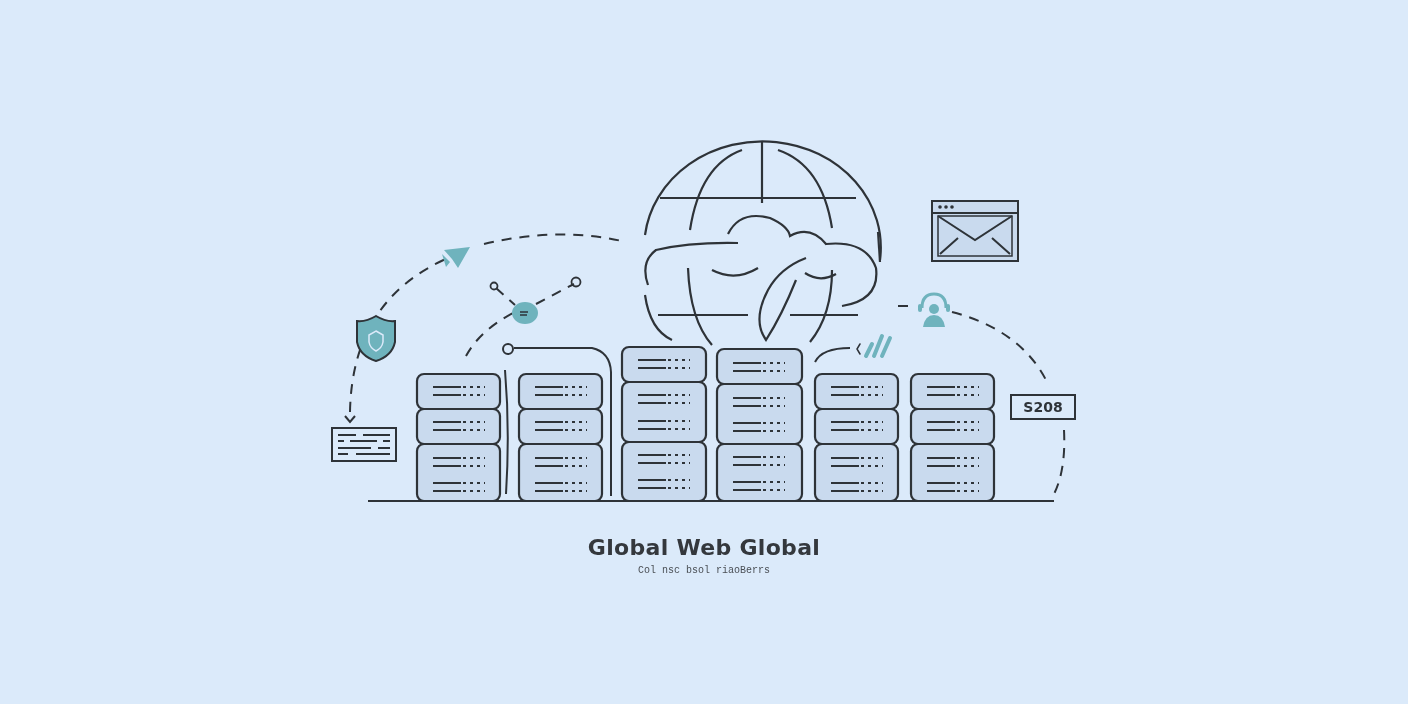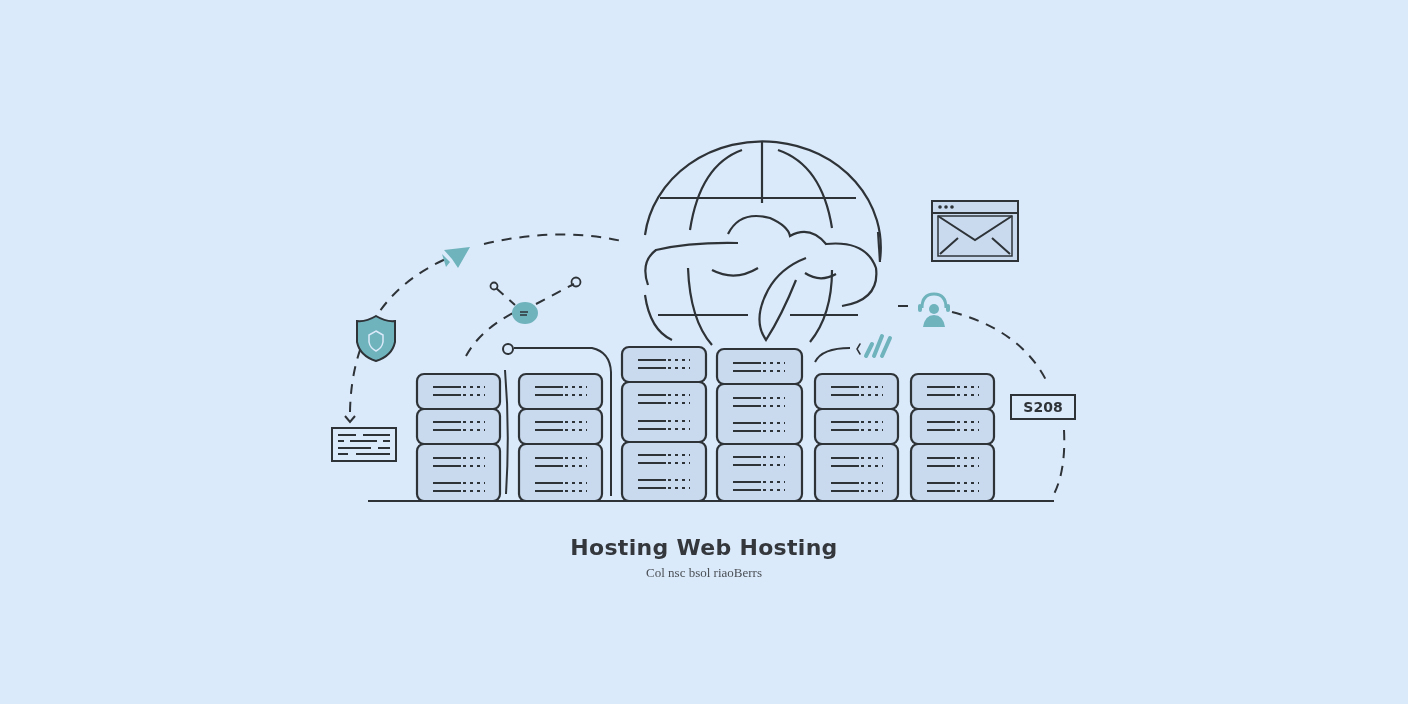--- a/index.html
+++ b/index.html
@@ -1,19 +1,19 @@
 <!DOCTYPE html>
 <html><head>
 <meta charset="utf-8">
 <style>
   html, body { margin:0; padding:0; }
   body { width:1408px; height:704px; background:#dbeafa; overflow:hidden; position:relative; font-family:"Liberation Sans", sans-serif; }
   .scene { position:absolute; left:0; top:0; width:1408px; height:704px; }
   .title { position:absolute; left:0; width:1408px; top:535px; text-align:center; font-size:22px; font-weight:bold; color:#34383d; letter-spacing:0.3px; font-family:"DejaVu Sans", sans-serif; }
-  .subtitle { position:absolute; left:0; width:1408px; top:565px; text-align:center; font-size:13px; color:#4a4f55; font-family:Liberation Serif, serif; }
+  .subtitle { position:absolute; left:0; width:1408px; top:565px; text-align:center; font-size:10px; color:#4a4f55; font-family:Liberation Mono, monospace; }
   .badge-text { font-family:"DejaVu Sans", sans-serif; font-weight:bold; font-size:14px; fill:#2e3338; }
 </style>
 </head>
 <body>
 
 <svg class="scene" width="1408" height="704" viewBox="0 0 1408 704" xmlns="http://www.w3.org/2000/svg">
   <defs>
     <g id="rowlines">
       <line x1="16" y1="0" x2="44" y2="0" stroke="#2e3338" stroke-width="2"></line>
       <line x1="46" y1="0" x2="68" y2="0" stroke="#2e3338" stroke-width="2.2" stroke-dasharray="3,4"></line>
@@ -184,14 +184,14 @@
       <rect x="0" y="35" width="83" height="35" rx="7"></rect>
       <rect x="0" y="70" width="83" height="57" rx="7"></rect>
       <use href="#rowlines" x="0" y="13"></use>
       <use href="#rowlines" x="0" y="48"></use>
       <use href="#rowlines" x="0" y="84"></use>
       <use href="#rowlines" x="0" y="109"></use>
     </g>
   </g>
 </svg>
 
-<div class="title">Hosting Web Hosting</div>
+<div class="title">Global Web Global</div>
 <div class="subtitle">Col nsc bsol riaoBerrs</div>
 
 </body></html>

